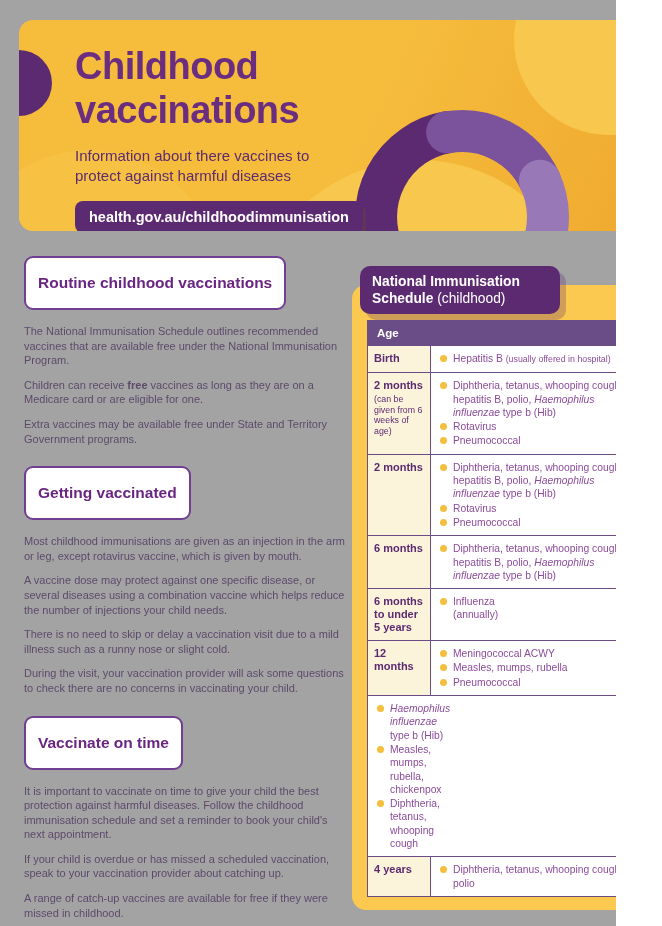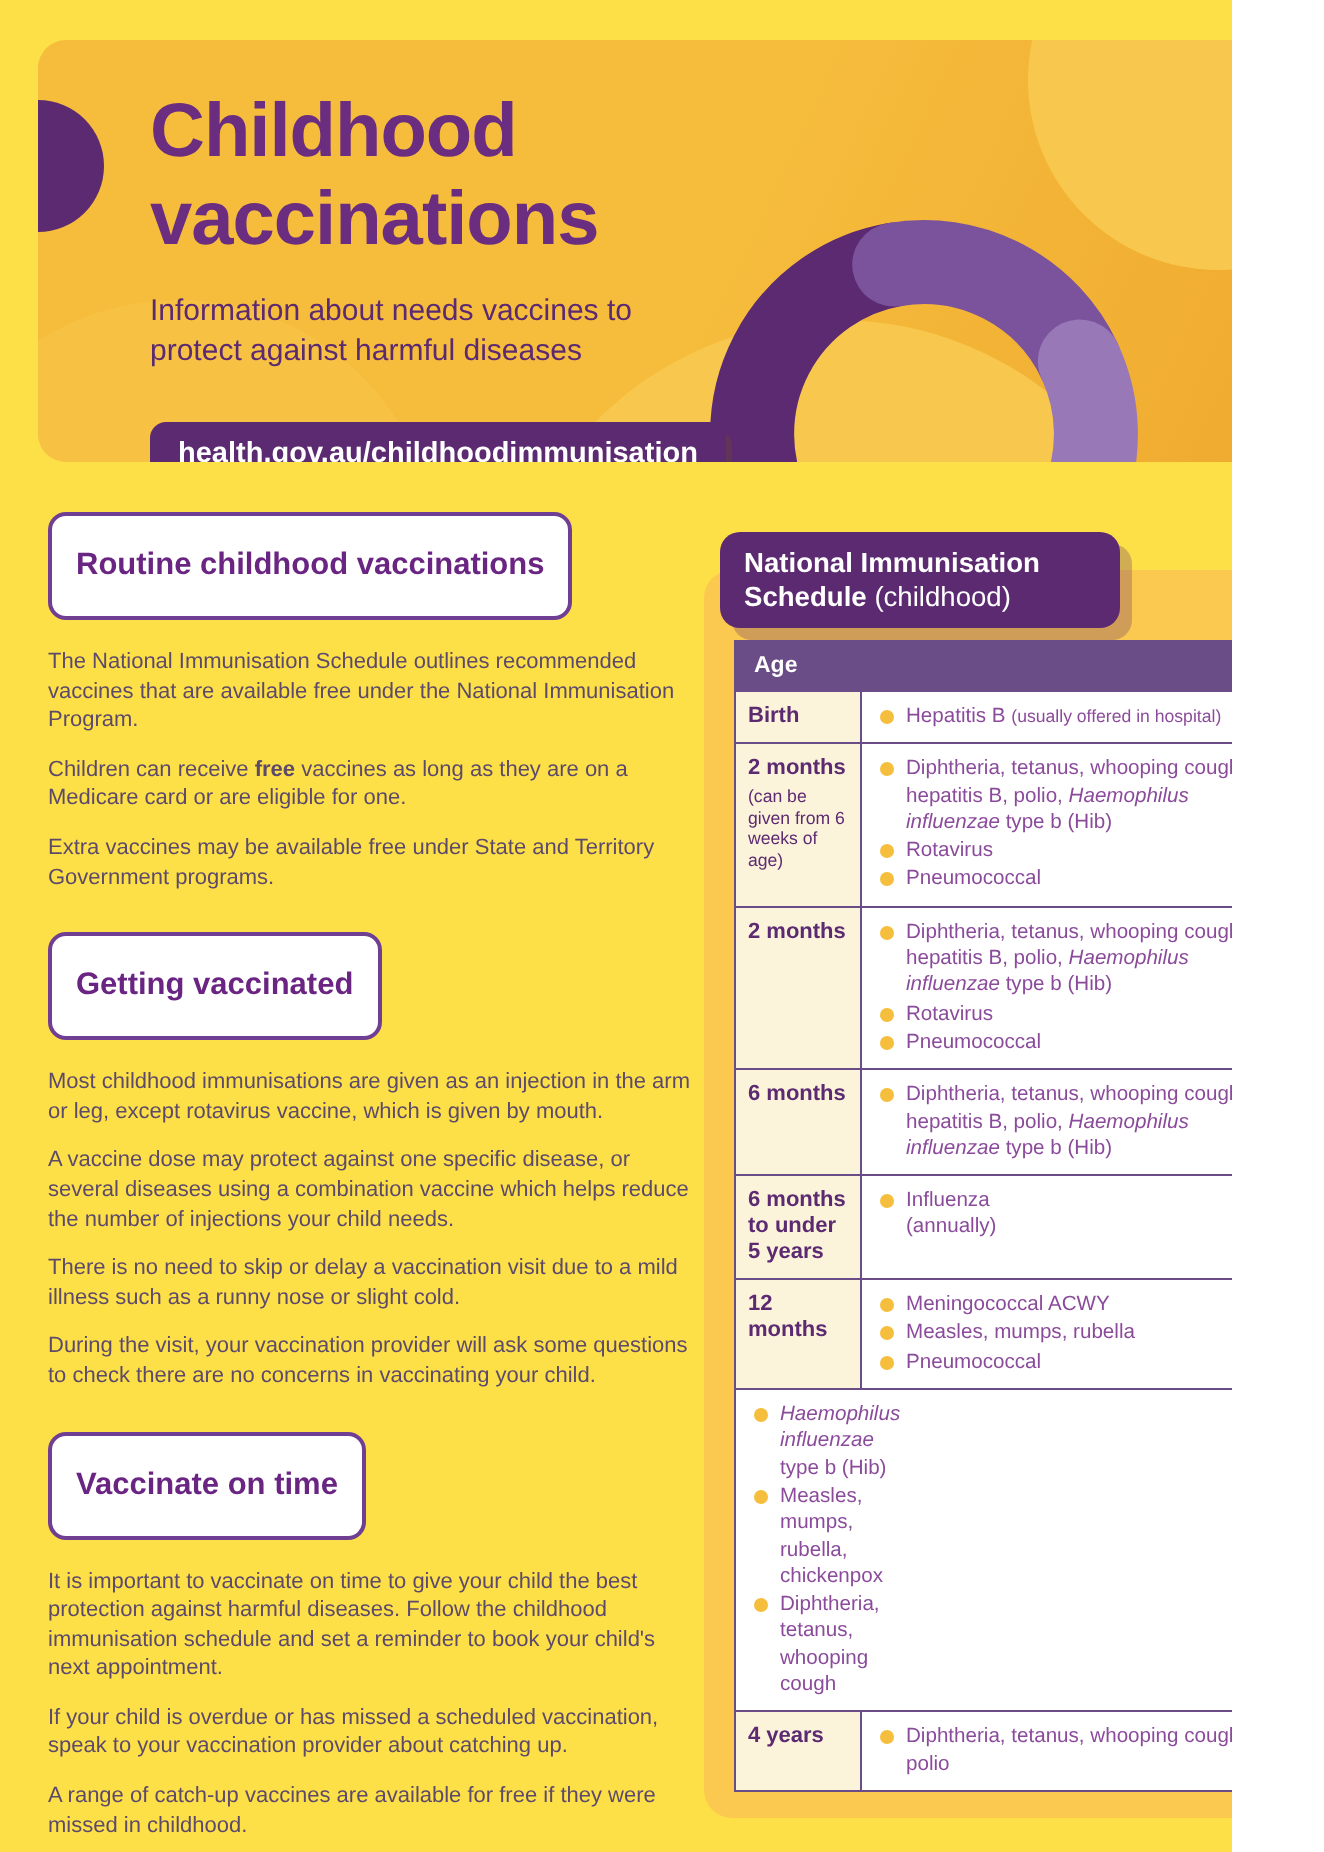--- a/index.html
+++ b/index.html
@@ -1,17 +1,17 @@
 <!DOCTYPE html>
 <html><head>
 <meta charset="utf-8">
 <style>
   html,body{margin:0;padding:0;background:#ffffff;}
   .page{
-    position:relative;width:616px;height:926px;background:#fde047;overflow:hidden;
+    position:relative;width:616px;height:926px;background:#a3a3a3;overflow:hidden;
     font-family:"Liberation Sans", sans-serif;
   }
   
   .banner{
     position:absolute;left:19px;top:20px;width:622px;height:211px;
     border-radius:14px;overflow:hidden;
     background:linear-gradient(115deg,#f6bc3c 0%,#f6bc3c 55%,#efaa2f 100%);
   }
   .deco{position:absolute;border-radius:50%;}
   .circle-top-right{left:495px;top:-75px;width:190px;height:190px;background:#f8c84e;}
@@ -21,21 +21,21 @@
   .ring{position:absolute;left:0;top:0;}
   .banner-content{position:absolute;left:56px;top:24px;}
   .banner-title{
     margin:0;color:#6a2d80;font-size:38px;line-height:44px;font-weight:bold;
     letter-spacing:-0.5px;
   }
   .banner-subtitle{
     margin:14px 0 0 0;color:#5c2a71;font-size:15px;line-height:20px;font-weight:normal;
   }
   .url-badge{
-    display:inline-block;margin-top:25px;padding:8px 14px;border-radius:8px;
+    display:inline-block;margin-top:15px;padding:8px 14px;border-radius:8px;
     background:#5c2a71;color:#ffffff;font-size:14.5px;font-weight:bold;
     box-shadow:3px 4px 0 rgba(120,85,20,0.25);
   }
   
   .left-col{position:absolute;left:24px;top:256px;width:324px;}
   .info-section{margin:0 0 20px 0;}
   .section-heading{
     display:inline-block;border:2px solid #703f93;border-radius:9px;
     padding:16px 12px;color:#6a2583;font-size:15.5px;font-weight:bold;
     background:#ffffff;margin-bottom:4px;
@@ -93,21 +93,21 @@
     <div class="deco circle-bottom"></div>
     <div class="deco circle-badge"></div>
     <div class="deco semicircle"></div>
     <svg class="ring" width="622" height="211" viewBox="0 0 622 211" aria-hidden="true">
       <path d="M 365.1 233.3 A 86 86 0 0 1 428.1 112.3" fill="none" stroke="#5c2a71" stroke-width="42" stroke-linecap="round"></path>
       <path d="M 428.1 112.3 A 86 86 0 0 1 520.9 160.7" fill="none" stroke="#7b529c" stroke-width="42" stroke-linecap="round"></path>
       <path d="M 520.9 160.7 A 86 86 0 0 1 465.3 280.1" fill="none" stroke="#9878b6" stroke-width="42" stroke-linecap="round"></path>
     </svg>
     <div class="banner-content">
       <h1 class="banner-title"><span>Childhood</span><br><span>vaccinations</span></h1>
-      <p class="banner-subtitle"><span>Information about needs vaccines to</span><br><span>protect against harmful diseases</span></p>
+      <p class="banner-subtitle"><span>Information about there vaccines to</span><br><span>protect against harmful diseases</span></p>
       <div class="url-badge">health.gov.au/childhoodimmunisation</div>
     </div>
   </div>
 
   <div class="left-col" id="sections">
       <section class="info-section"><div class="section-heading">Routine childhood vaccinations</div><p class="body-para"><span>The National Immunisation Schedule outlines recommended vaccines that are available free under the National Immunisation Program.</span></p><p class="body-para"><span>Children can receive </span><span class="b">free</span><span> vaccines as long as they are on a Medicare card or are eligible for one.</span></p><p class="body-para"><span>Extra vaccines may be available free under State and Territory Government programs.</span></p></section>
       <section class="info-section"><div class="section-heading">Getting vaccinated</div><p class="body-para"><span>Most childhood immunisations are given as an injection in the arm or leg, except rotavirus vaccine, which is given by mouth.</span></p><p class="body-para"><span>A vaccine dose may protect against one specific disease, or several diseases using a combination vaccine which helps reduce the number of injections your child needs.</span></p><p class="body-para"><span>There is no need to skip or delay a vaccination visit due to a mild illness such as a runny nose or slight cold.</span></p><p class="body-para"><span>During the visit, your vaccination provider will ask some questions to check there are no concerns in vaccinating your child.</span></p></section>
       <section class="info-section"><div class="section-heading">Vaccinate on time</div><p class="body-para"><span>It is important to vaccinate on time to give your child the best protection against harmful diseases. Follow the childhood immunisation schedule and set a reminder to book your child's next appointment.</span></p><p class="body-para"><span>If your child is overdue or has missed a scheduled vaccination, speak to your vaccination provider about catching up.</span></p><p class="body-para"><span>A range of catch-up vaccines are available for free if they were missed in childhood.</span></p></section>
       <section class="info-section"><div class="section-heading">Vaccines are safe</div></section>
     </div>

